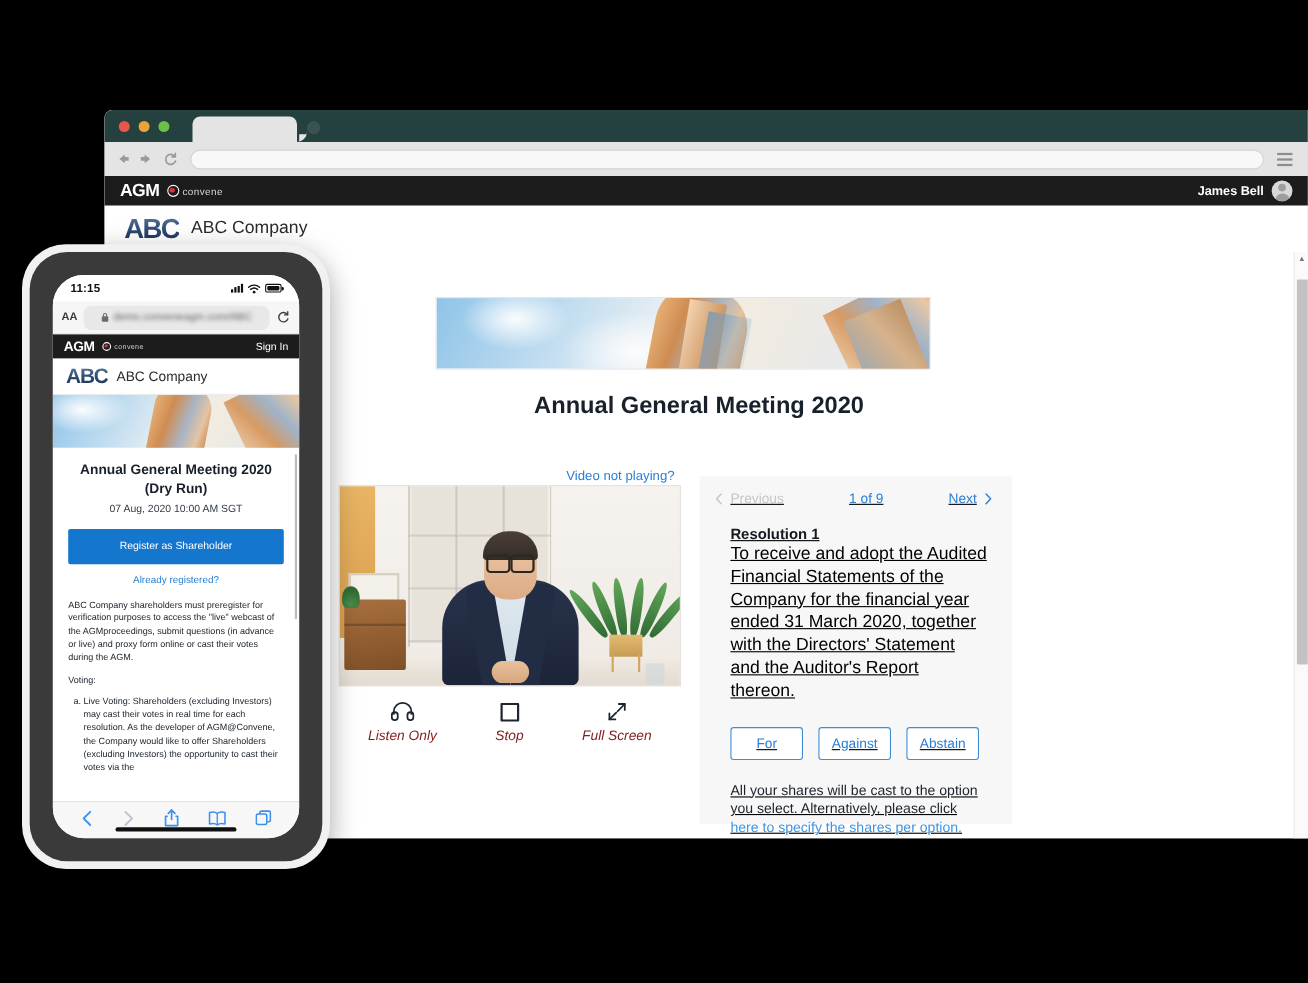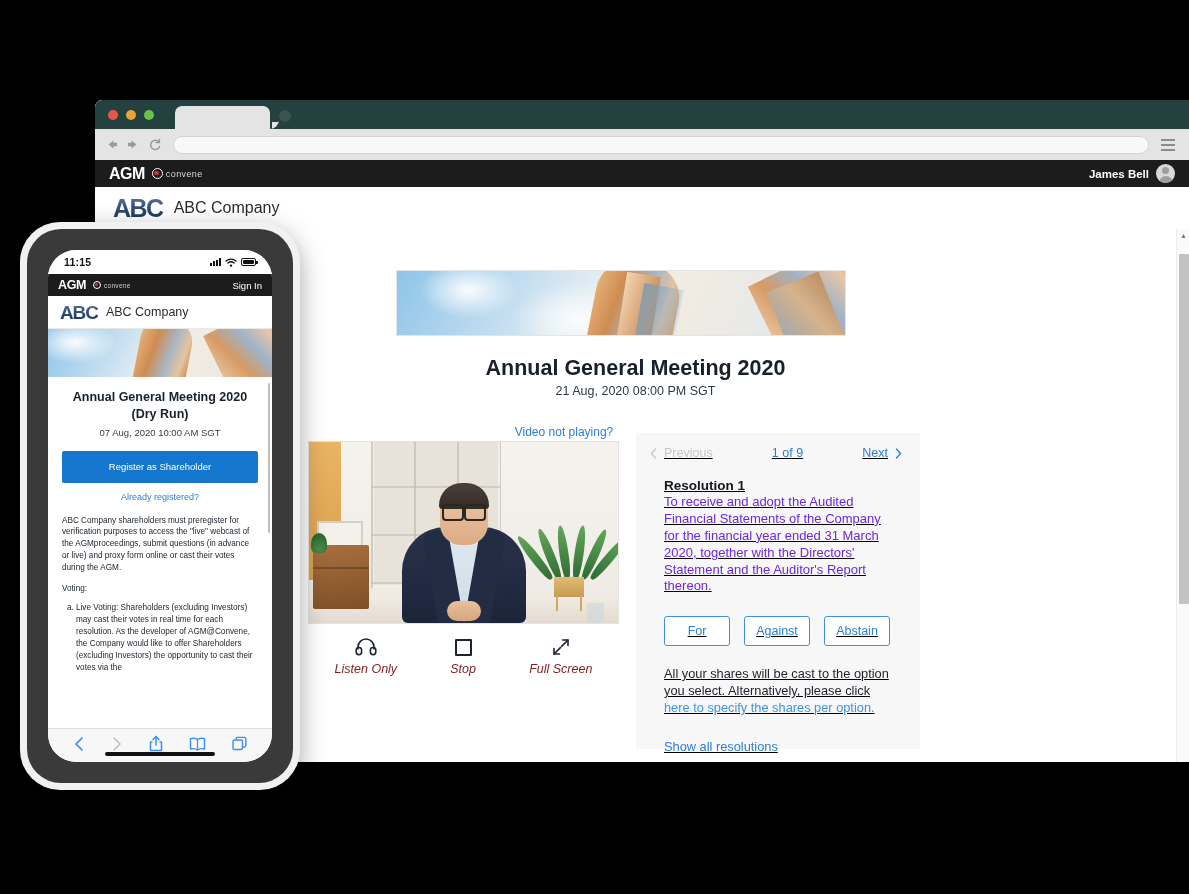--- a/index.html
+++ b/index.html
@@ -264,21 +264,21 @@
   }
   .res-nav {
     display:flex; align-items:center; justify-content:space-between;
     padding:13px 18px 0 14px; font-size:12.5px;
   }
   .res-prev { color:#c3c7cb; display:flex; align-items:center; gap:7px; cursor:pointer; }
   .res-count { color:#2a7fd4; }
   .res-next { color:#2a7fd4; display:flex; align-items:center; gap:7px; cursor:pointer; }
   .res-body { padding:18px 22px 0 28px; }
   .res-title { font-size:13.5px; font-weight:bold; color:#12181f; margin-bottom:1px; }
-  .res-text { font-size:13px; line-height:1.3; color:#6d28d9; }
+  .res-text { font-size:16px; line-height:1.3; color:#000000; }
   .vote-row { display:flex; gap:14px; margin:21px 0 0 0; }
   .vote-btn {
     border:1px solid #3e8fd9; border-radius:3px; background:#fff; color:#2a7fd4;
     font-size:12.5px; padding:7px 0; width:66px; text-align:center; cursor:pointer;
     font-family:"Liberation Sans", sans-serif;
   }
   .vote-note { font-size:12.8px; line-height:1.32; color:#1b222b; margin-top:20px; }
   .vote-note .lnk { color:#3e95e0; cursor:pointer; }
   .show-all { font-size:12.8px; color:#2a7fd4; margin-top:22px; cursor:pointer; }
 
@@ -464,21 +464,20 @@
 
         <div class="banner">
           <span class="b-t1"></span>
             <span class="b-t1b"></span>
             <span class="b-glass"></span>
           <span class="b-t2"></span>
             <span class="b-t3"></span>
         </div>
 
         <div class="mtg-title">Annual General Meeting 2020</div>
-        <div class="mtg-sub">21 Aug, 2020 08:00 PM SGT</div>
 
         <div class="vnp">Video not playing?</div>
 
         <div class="video">
           <span class="v-wall"></span>
           <span class="v-orange"></span>
           <span class="v-window">
               <span class="v-win-grid"></span>
             </span>
           <span class="v-desk"></span>
@@ -603,20 +602,38 @@
               <svg width="12" height="9" viewBox="0 0 12 9">
                 <path d="M1 3.1 A7.6 7.6 0 0 1 11 3.1" stroke="#111" stroke-width="1.3" fill="none" stroke-linecap="round"></path>
                 <path d="M2.9 5.1 A4.8 4.8 0 0 1 9.1 5.1" stroke="#111" stroke-width="1.3" fill="none" stroke-linecap="round"></path>
                 <circle cx="6" cy="7.6" r="1.2" fill="#111"></circle>
               </svg>
             </span>
             <span class="batt"></span>
           </span>
         </div>
 
+        <div class="ph-urlbar">
+          <span class="ph-aa">AA</span>
+          <span class="ph-url-pill">
+            <span class="ph-lock">
+              <svg width="7" height="9" viewBox="0 0 7 9">
+                  <rect x="0.5" y="3.6" width="6" height="5" rx="1" fill="#6a6a6a"></rect>
+                  <path d="M2 3.6 V2.5 a1.5 1.5 0 0 1 3 0 V3.6" stroke="#6a6a6a" stroke-width="1" fill="none"></path>
+                </svg>
+            </span>
+            <span class="ph-url-txt">demo.conveneagm.com/ABC</span>
+          </span>
+          <span class="ph-reload">
+            <svg width="13" height="13" viewBox="0 0 14 14">
+                <path d="M11 4.2 A4.6 4.6 0 1 0 11.6 8.4" stroke="#3c3c3c" stroke-width="1.3" fill="none" stroke-linecap="round"></path>
+                <path d="M11.4 1.4 L11.4 4.6 L8.3 4.6" stroke="#3c3c3c" stroke-width="1.3" fill="none" stroke-linecap="round" stroke-linejoin="round"></path>
+              </svg>
+          </span>
+        </div>
 
         <div class="ph-agmbar">
           <span class="agm-logo">
             <span class="ph-agm-word">AGM</span>
             <span class="convene">
               <span class="ph-convene-mark"></span>
               <span class="ph-convene-txt">convene</span>
             </span>
           </span>
           <span class="ph-signin">Sign In</span>

